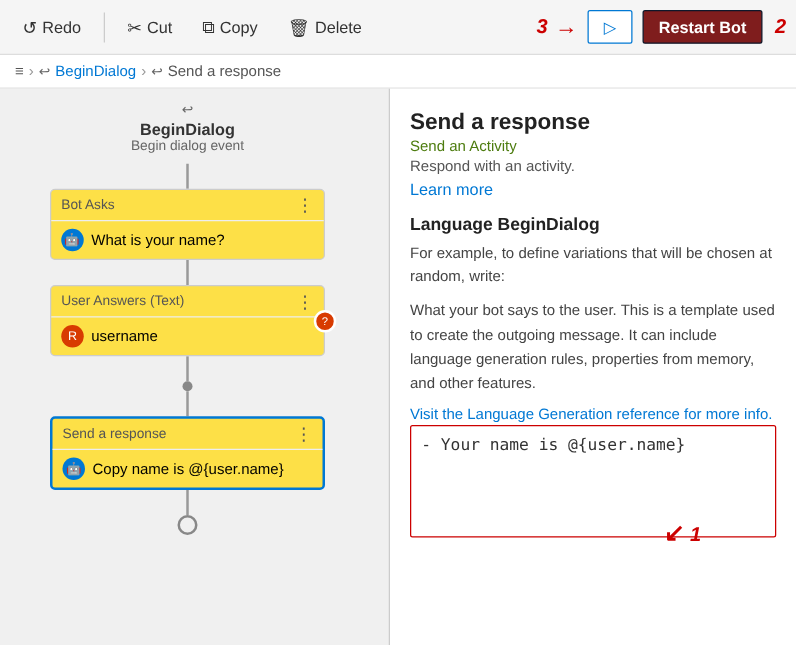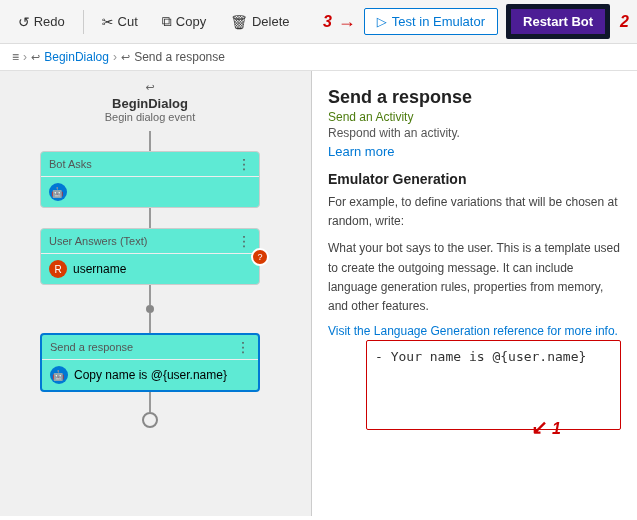--- a/index.html
+++ b/index.html
@@ -46,22 +46,22 @@
       color: #0078d4;
       cursor: pointer;
       font-size: 13px;
       border-radius: 2px;
     }
     .restart-bot-btn {
       display: flex;
       align-items: center;
       gap: 5px;
       padding: 5px 12px;
-      background: #4c1d95;
-      border: 5px solid #0f172a;
+      background: #7f1d1d;
+      border: 1px solid #0f172a;
       color: #fff;
       cursor: pointer;
       font-size: 13px;
       border-radius: 2px;
       font-weight: 600;
     }
 
     
     .breadcrumb {
       display: flex;
@@ -122,21 +122,21 @@
     }
     .connector-dot {
       width: 8px;
       height: 8px;
       border-radius: 50%;
       background: #888;
       margin: 0 auto;
     }
 
     .flow-node {
-      background: #5eead4;
+      background: #fde047;
       border: 1px solid #ccc;
       border-radius: 4px;
       margin-bottom: 0;
       width: 220px;
       margin-left: 10px;
     }
     .flow-node-header {
       padding: 4px 8px;
       font-size: 11px;
       color: #555;
@@ -273,21 +273,20 @@
   </button>
 
   <div class="toolbar-right">
 
     <div style="position:relative; display:flex; align-items:center; gap:6px;">
       <span style="color:#c00; font-weight:bold; font-size:16px; font-style:italic;">3</span>
       <span style="color:#c00; font-weight:bold; font-size:18px;">→</span>
     </div>
     <button class="test-emulator-btn">
       <span style="font-size:13px;">▷</span>
-      <span>Test in Emulator</span>
     </button>
     <button class="restart-bot-btn">
       <span>Restart Bot</span>
     </button>
 
     <span style="color:#c00; font-weight:bold; font-size:16px; margin-left:2px; font-style:italic;">2</span>
   </div>
 </div>
 
 <div class="breadcrumb">
@@ -313,20 +312,21 @@
 
       <div class="connector-line"></div>
 
       <div class="flow-node">
         <div class="flow-node-header">
           <span>Bot Asks</span>
           <span class="node-menu">⋮</span>
         </div>
         <div class="flow-node-body">
           <div class="node-icon icon-blue">🤖</div>
+          <span>What is your name?</span>
         </div>
       </div>
 
       <div class="connector-line"></div>
 
       <div class="flow-node" style="position:relative;">
         <div class="flow-node-header">
           <span>User Answers (Text)</span>
           <span class="node-menu">⋮</span>
         </div>
@@ -356,26 +356,26 @@
       <div style="width:16px; height:16px; border-radius:50%; border:2px solid #888; margin:0 auto;"></div>
     </div>
   </div>
 
   <div class="right-panel">
     <div class="panel-title">Send a response</div>
     <div class="panel-subtitle">Send an Activity</div>
     <div class="panel-desc">Respond with an activity.</div>
     <a class="panel-link">Learn more</a>
 
-    <div class="panel-section-title">Emulator Generation</div>
+    <div class="panel-section-title">Language BeginDialog</div>
     <div class="panel-section-body">For example, to define variations that will be chosen at random, write:</div>
     <div class="panel-section-body">What your bot says to the user. This is a template used to create the outgoing message. It can include language generation rules, properties from memory, and other features.</div>
     <a class="panel-section-link">Visit the Language Generation reference for more info.</a>
 
-    <div style="position:relative;margin-left:38px;">
+    <div style="position:relative;">
       <div class="lg-textarea-wrapper" contenteditable="true" style="">
         <span>- Your name is @{user.name}</span>
       </div>
 
       <div style="position:absolute; bottom:-8px; right:60px; color:#c00; font-weight:bold; font-size:15px; pointer-events:none;">
         <span style="font-size:20px; line-height:1;">↙</span>
         <span style="font-style:italic; font-size:16px;">1</span>
       </div>
     </div>
 

